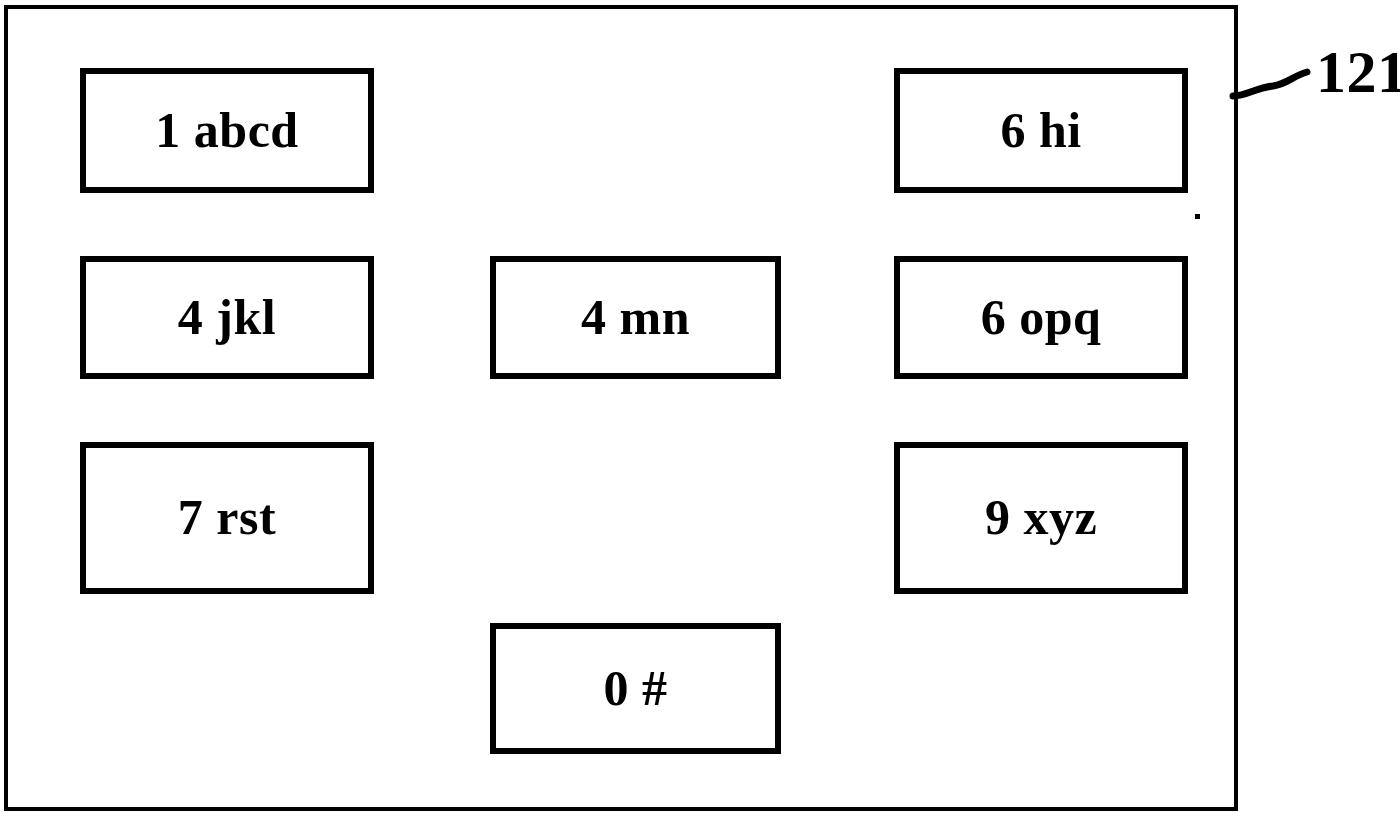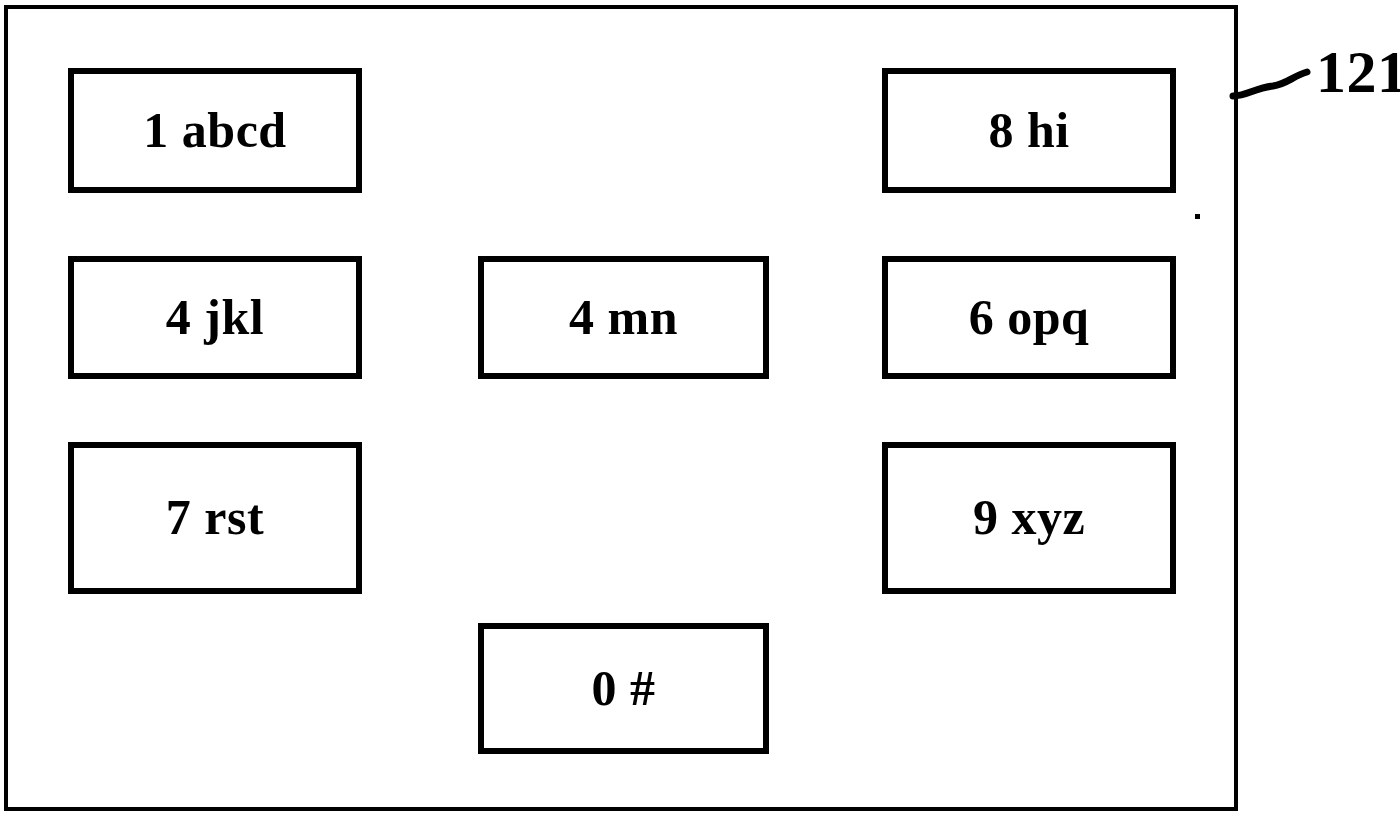--- a/index.html
+++ b/index.html
@@ -44,20 +44,21 @@
   }
 
   .key {
     position: absolute;
     box-sizing: border-box;
     border: 6px solid #000000;
     background: #ffffff;
     display: flex;
     align-items: center;
     justify-content: center;
+    margin-left: 12px;
   }
 
   .key-label {
     font-family: "Liberation Serif", "DejaVu Serif", serif;
     font-size: 50px;
     font-weight: 700;
     line-height: 1;
     color: #000000;
     letter-spacing: 0.5px;
     white-space: nowrap;
@@ -116,21 +117,21 @@
   <div class="device-frame"></div>
 
   <div class="keypad">
 
     <div class="key col-1 row-1">
       <span class="key-label">1 abcd</span>
     </div>
 
 
     <div class="key col-3 row-1">
-      <span class="key-label">8 hi</span>
+      <span class="key-label">6 hi</span>
     </div>
 
     <div class="key col-1 row-2">
       <span class="key-label">4 jkl</span>
     </div>
 
     <div class="key col-2 row-2">
       <span class="key-label">4 mn</span>
     </div>
 

